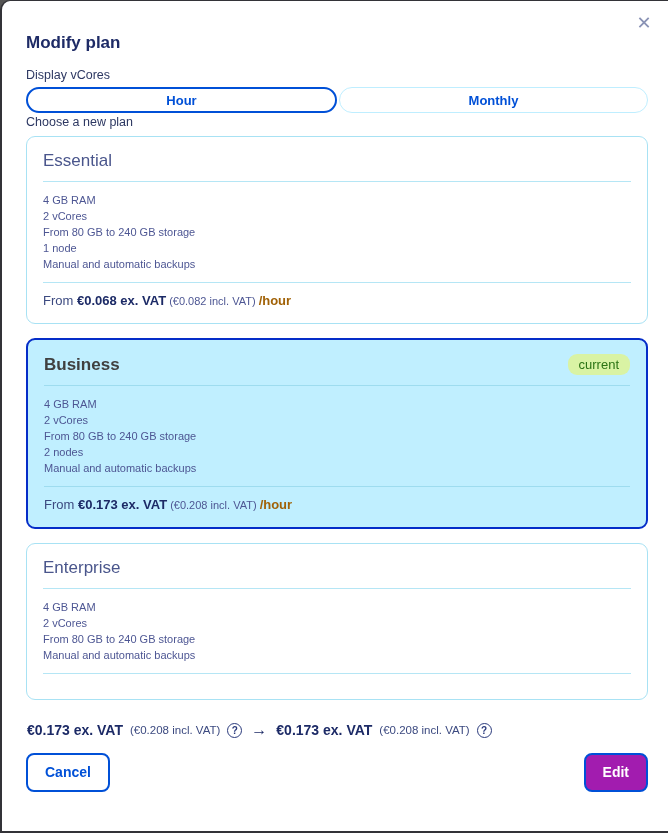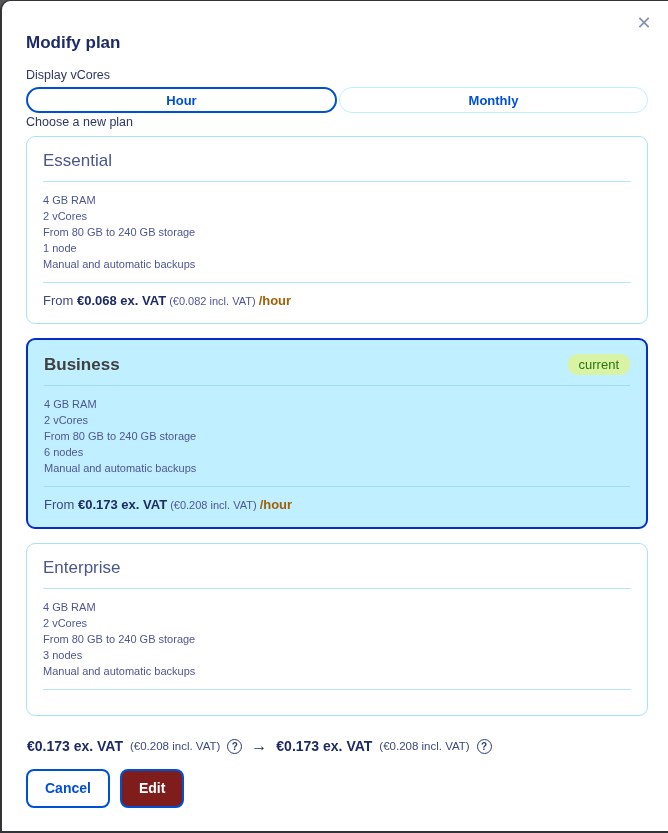--- a/index.html
+++ b/index.html
@@ -85,30 +85,30 @@
   .summary .sum-incl { font-size: 11.5px; color: #3c4a80; }
   .help-icon {
     display: inline-flex; align-items: center; justify-content: center;
     width: 15px; height: 15px; border: 1.4px solid #2a3a7c; border-radius: 50%;
     font-size: 10px; font-weight: 700; color: #2a3a7c; cursor: pointer;
     flex: 0 0 auto;
   }
   .arrow { font-size: 16px; color: #1c2a66; padding: 0 2px; }
 
   .actions {
-    display: flex; justify-content: flex-start; gap: 10px; margin-top: 14px;
+    display: flex; justify-content: space-between; gap: 10px; margin-top: 14px;
   }
   .btn {
     font-family: "Liberation Sans", sans-serif;
     font-size: 14px; font-weight: 700;
     border-radius: 8px; padding: 9px 17px; cursor: pointer;
     line-height: 1.2;
   }
   .btn-secondary { background: #ffffff; color: #0050d7; border: 2px solid #0050d7; }
-  .btn-primary { background: #7f1d1d; color: #ffffff; border: 2px solid #0050d7; }
+  .btn-primary { background: #a21caf; color: #ffffff; border: 2px solid #0050d7; }
 </style>
 </head>
 <body>
 
 <div class="modal">
 
   <button class="close-btn">✕</button>
 
   <h1 class="modal-title">Modify plan</h1>
 
@@ -137,35 +137,34 @@
 
   <div class="card selected">
     <div class="card-head">
       <div class="card-title">Business</div>
       <div class="badge">current</div>
     </div>
     <hr class="divider">
     <div class="spec-line">4 GB RAM</div>
     <div class="spec-line">2 vCores</div>
     <div class="spec-line">From 80 GB to 240 GB storage</div>
-    <div class="spec-line">6 nodes</div>
+    <div class="spec-line">2 nodes</div>
     <div class="spec-line">Manual and automatic backups</div>
     <hr class="divider">
     <div class="price-line"><span>From </span><span class="price-bold">€0.173 ex. VAT</span><span class="price-incl"> (€0.208 incl. VAT) </span><span class="price-suffix">/hour</span></div>
   </div>
 
   <div class="card">
     <div class="card-head">
       <div class="card-title">Enterprise</div>
     </div>
     <hr class="divider">
     <div class="spec-line">4 GB RAM</div>
     <div class="spec-line">2 vCores</div>
     <div class="spec-line">From 80 GB to 240 GB storage</div>
-    <div class="spec-line">3 nodes</div>
     <div class="spec-line">Manual and automatic backups</div>
     <hr class="divider">
   </div>
 
   <div class="summary">
     <span class="sum-price">€0.173 ex. VAT</span>
     <span class="sum-incl">(€0.208 incl. VAT)</span>
     <span class="help-icon">?</span>
     <span class="arrow">→</span>
     <span class="sum-price">€0.173 ex. VAT</span>

